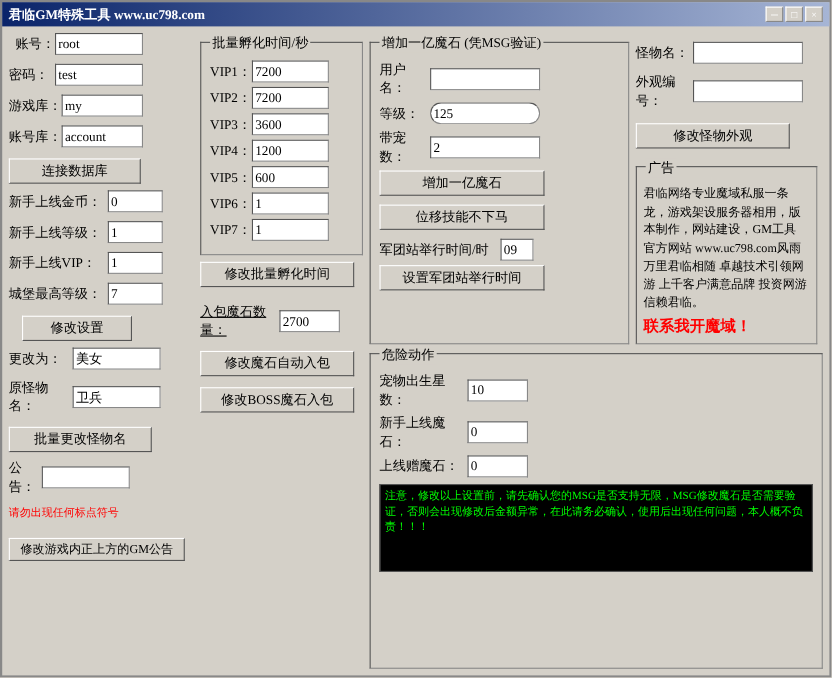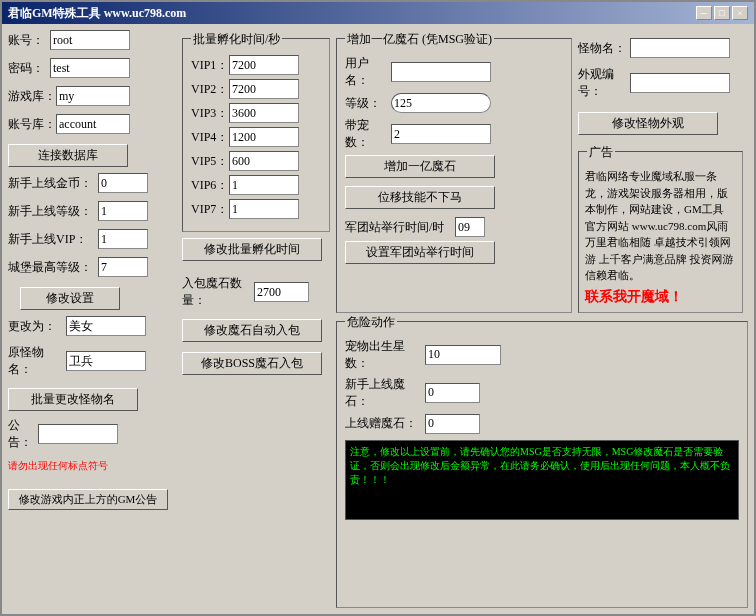--- a/index.html
+++ b/index.html
@@ -178,21 +178,21 @@
       <div class="title-btn">─</div>
       <div class="title-btn">□</div>
       <div class="title-btn">×</div>
     </div>
   </div>
 
   <div class="content">
 
     <div class="left-col">
       <div class="row">
-        <span class="label-text" style="width:42px;">账号：</span>
+        <span class="label-text" style="width:42px;text-align:right;">账号：</span>
         <input type="text" style="width: 80px;" value="root">
       </div>
       <div class="row">
         <span class="label-text" style="width:42px;">密码：</span>
         <input type="text" style="width: 80px;" value="test">
       </div>
       <div class="row">
         <span class="label-text" style="width:48px;">游戏库：</span>
         <input type="text" style="width: 74px;" value="my">
       </div>
@@ -273,21 +273,21 @@
         </div>
         <div class="row">
           <span class="label-text" style="width:38px;">VIP7：</span>
           <input type="text" style="width: 70px;" value="1">
         </div>
       </div>
       <div style="margin: 4px 0;">
         <button class="win-btn" style="width:140px;">修改批量孵化时间</button>
       </div>
       <div class="row" style="margin-top:8px;">
-        <span class="label-text" style="width:72px;">入包魔石数量：</span>
+        <span class="label-text" style="width:72px;text-decoration:underline;">入包魔石数量：</span>
         <input type="text" style="width: 55px;" value="2700">
       </div>
       <div style="margin: 4px 0;">
         <button class="win-btn" style="width:140px;">修改魔石自动入包</button>
       </div>
       <div style="margin: 4px 0;">
         <button class="win-btn" style="width:140px;">修改BOSS魔石入包</button>
       </div>
     </div>
 
@@ -346,21 +346,21 @@
           </div>
         </div>
       </div>
 
       <div class="bottom-right">
 
         <div class="panel-box danger-panel" style="padding:16px 8px 8px 8px; margin-top:4px;">
           <span class="panel-label">危险动作</span>
           <div class="row">
             <span class="label-text" style="width:80px;">宠物出生星数：</span>
-            <input type="text" style="width: 76px;" value="10">
+            <input type="text" style="width: 55px;" value="10">
           </div>
           <div class="row">
             <span class="label-text" style="width:80px;">新手上线魔石：</span>
             <input type="text" style="width: 55px;" value="0">
           </div>
           <div class="row">
             <span class="label-text" style="width:80px;">上线赠魔石：</span>
             <input type="text" style="width: 55px;" value="0">
           </div>
           <div class="warning-box" style="margin-top:6px;">

